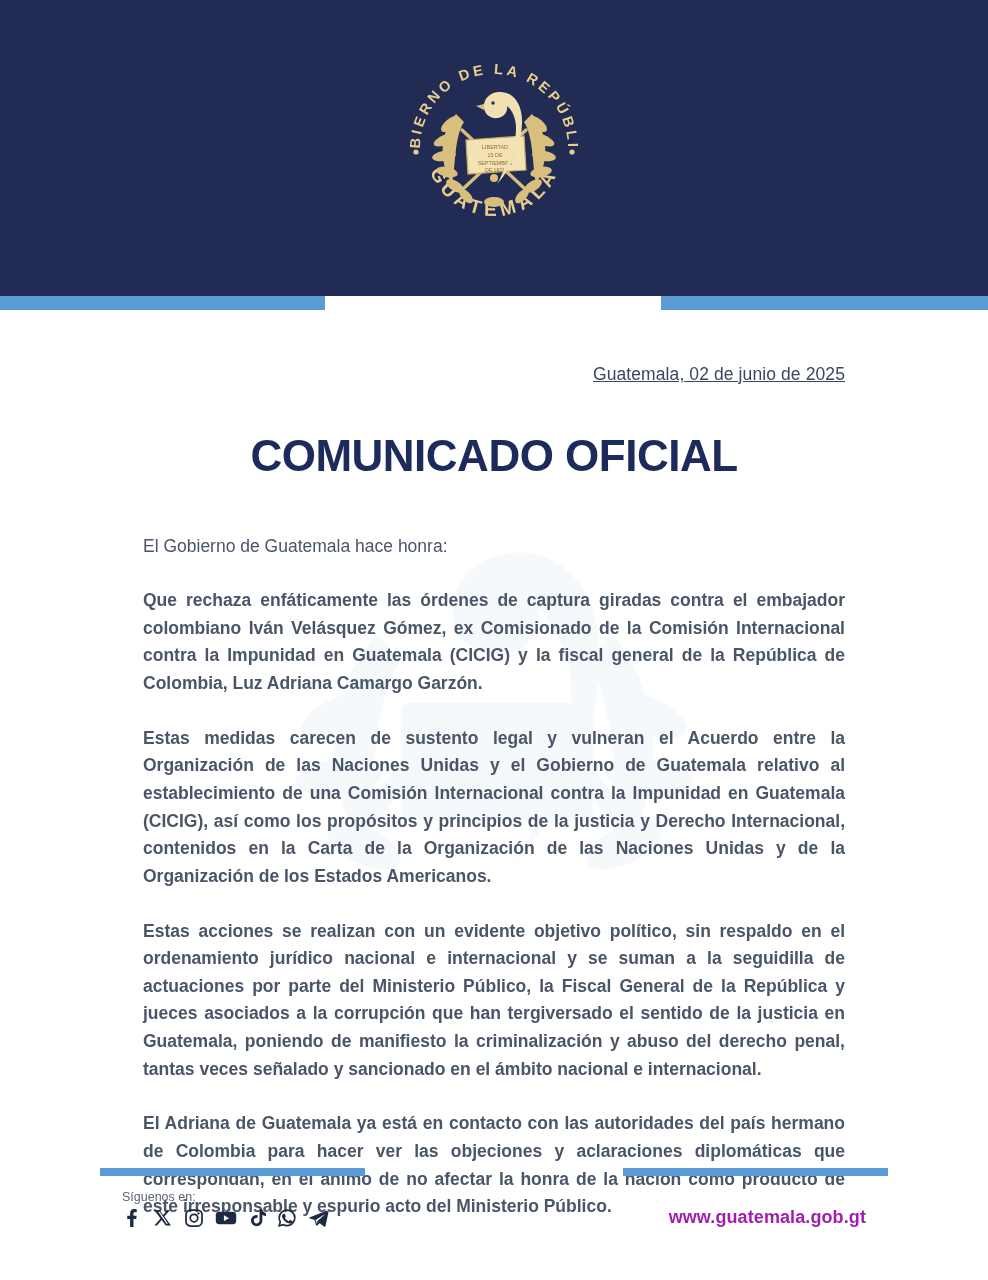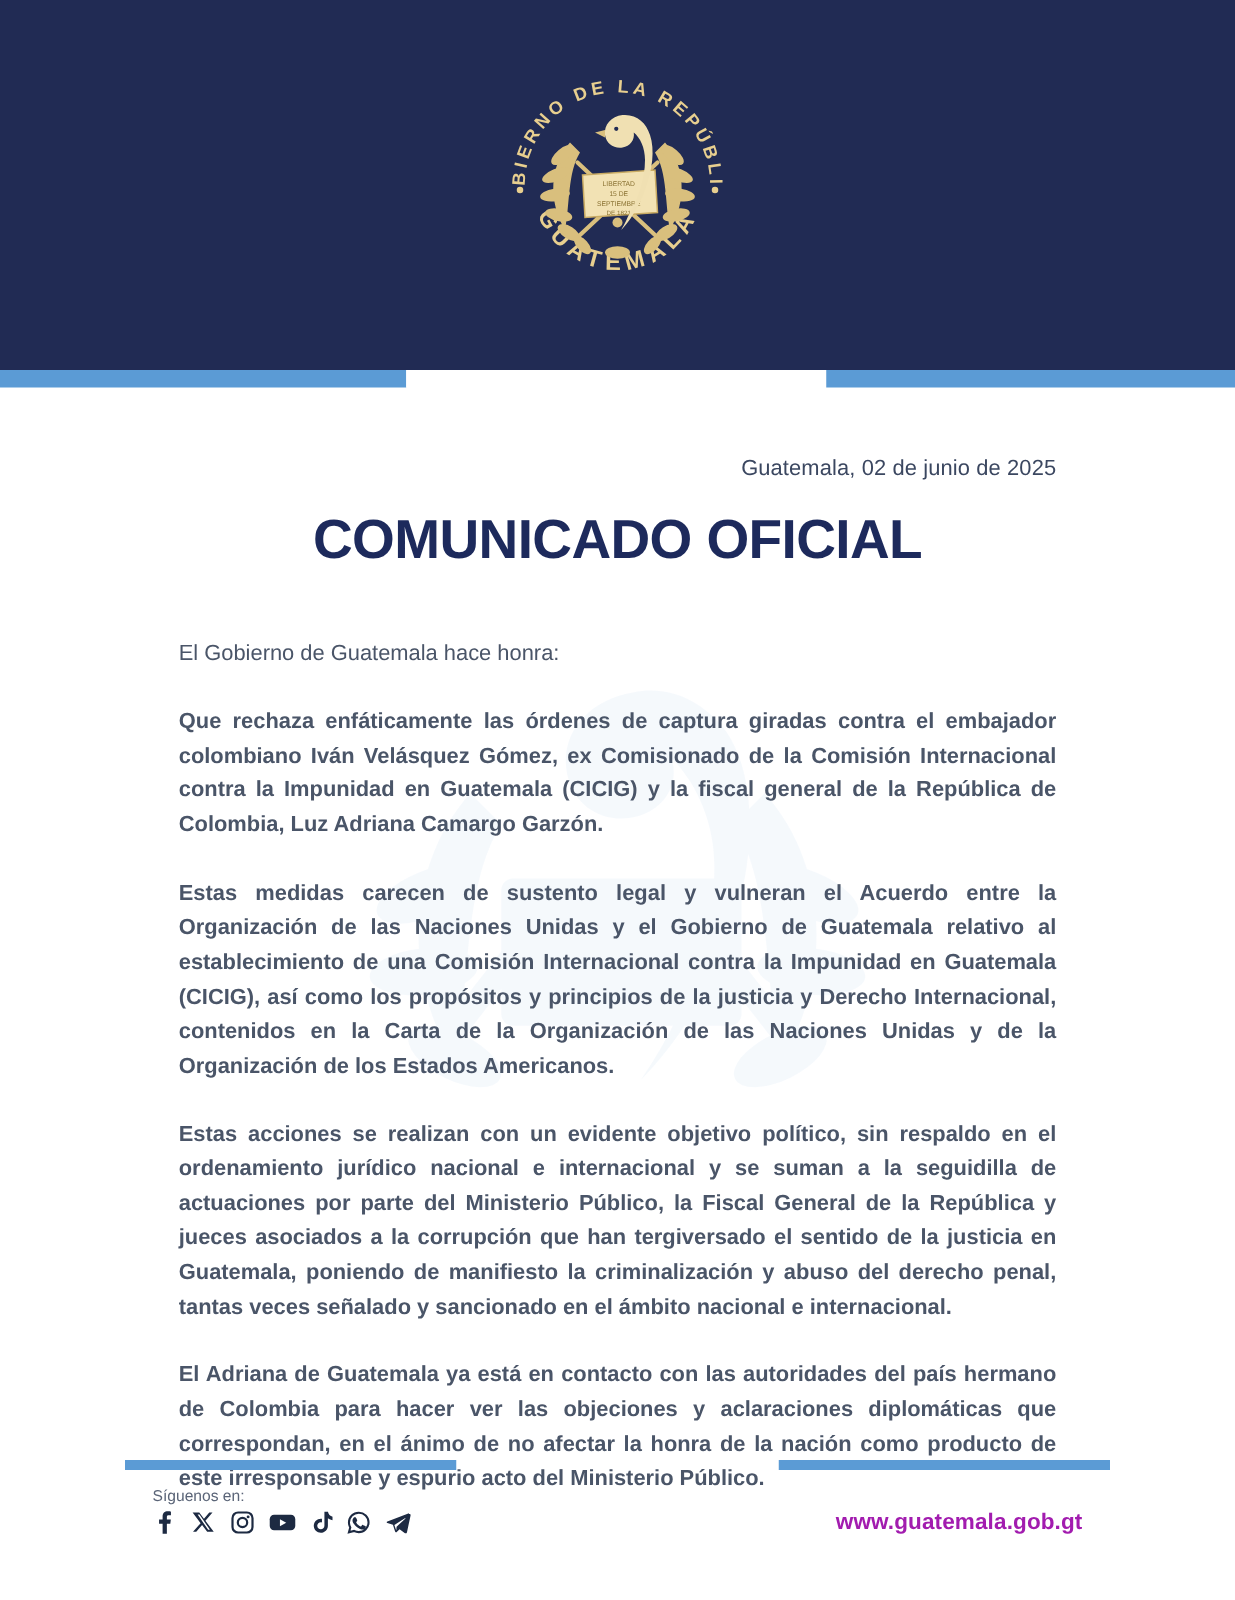--- a/index.html
+++ b/index.html
@@ -71,29 +71,30 @@
     z-index: 1;
     padding: 0 143px;
   }
 
   .date-line {
     text-align: right;
     font-size: 17.5px;
     color: #3b4760;
     margin-top: 54px;
     letter-spacing: 0.1px;
+    text-decoration: underline;
   }
 
   .doc-title {
     text-align: center;
     font-size: 44px;
     font-weight: 900;
     color: #1d2a5c;
     letter-spacing: -0.5px;
-    margin-top: 22px;
+    margin-top: 46px;
     margin-bottom: 0;
   }
 
   .intro {
     font-size: 17.5px;
     color: #4a5568;
     margin-top: 52px;
     line-height: 1.55;
   }
 

